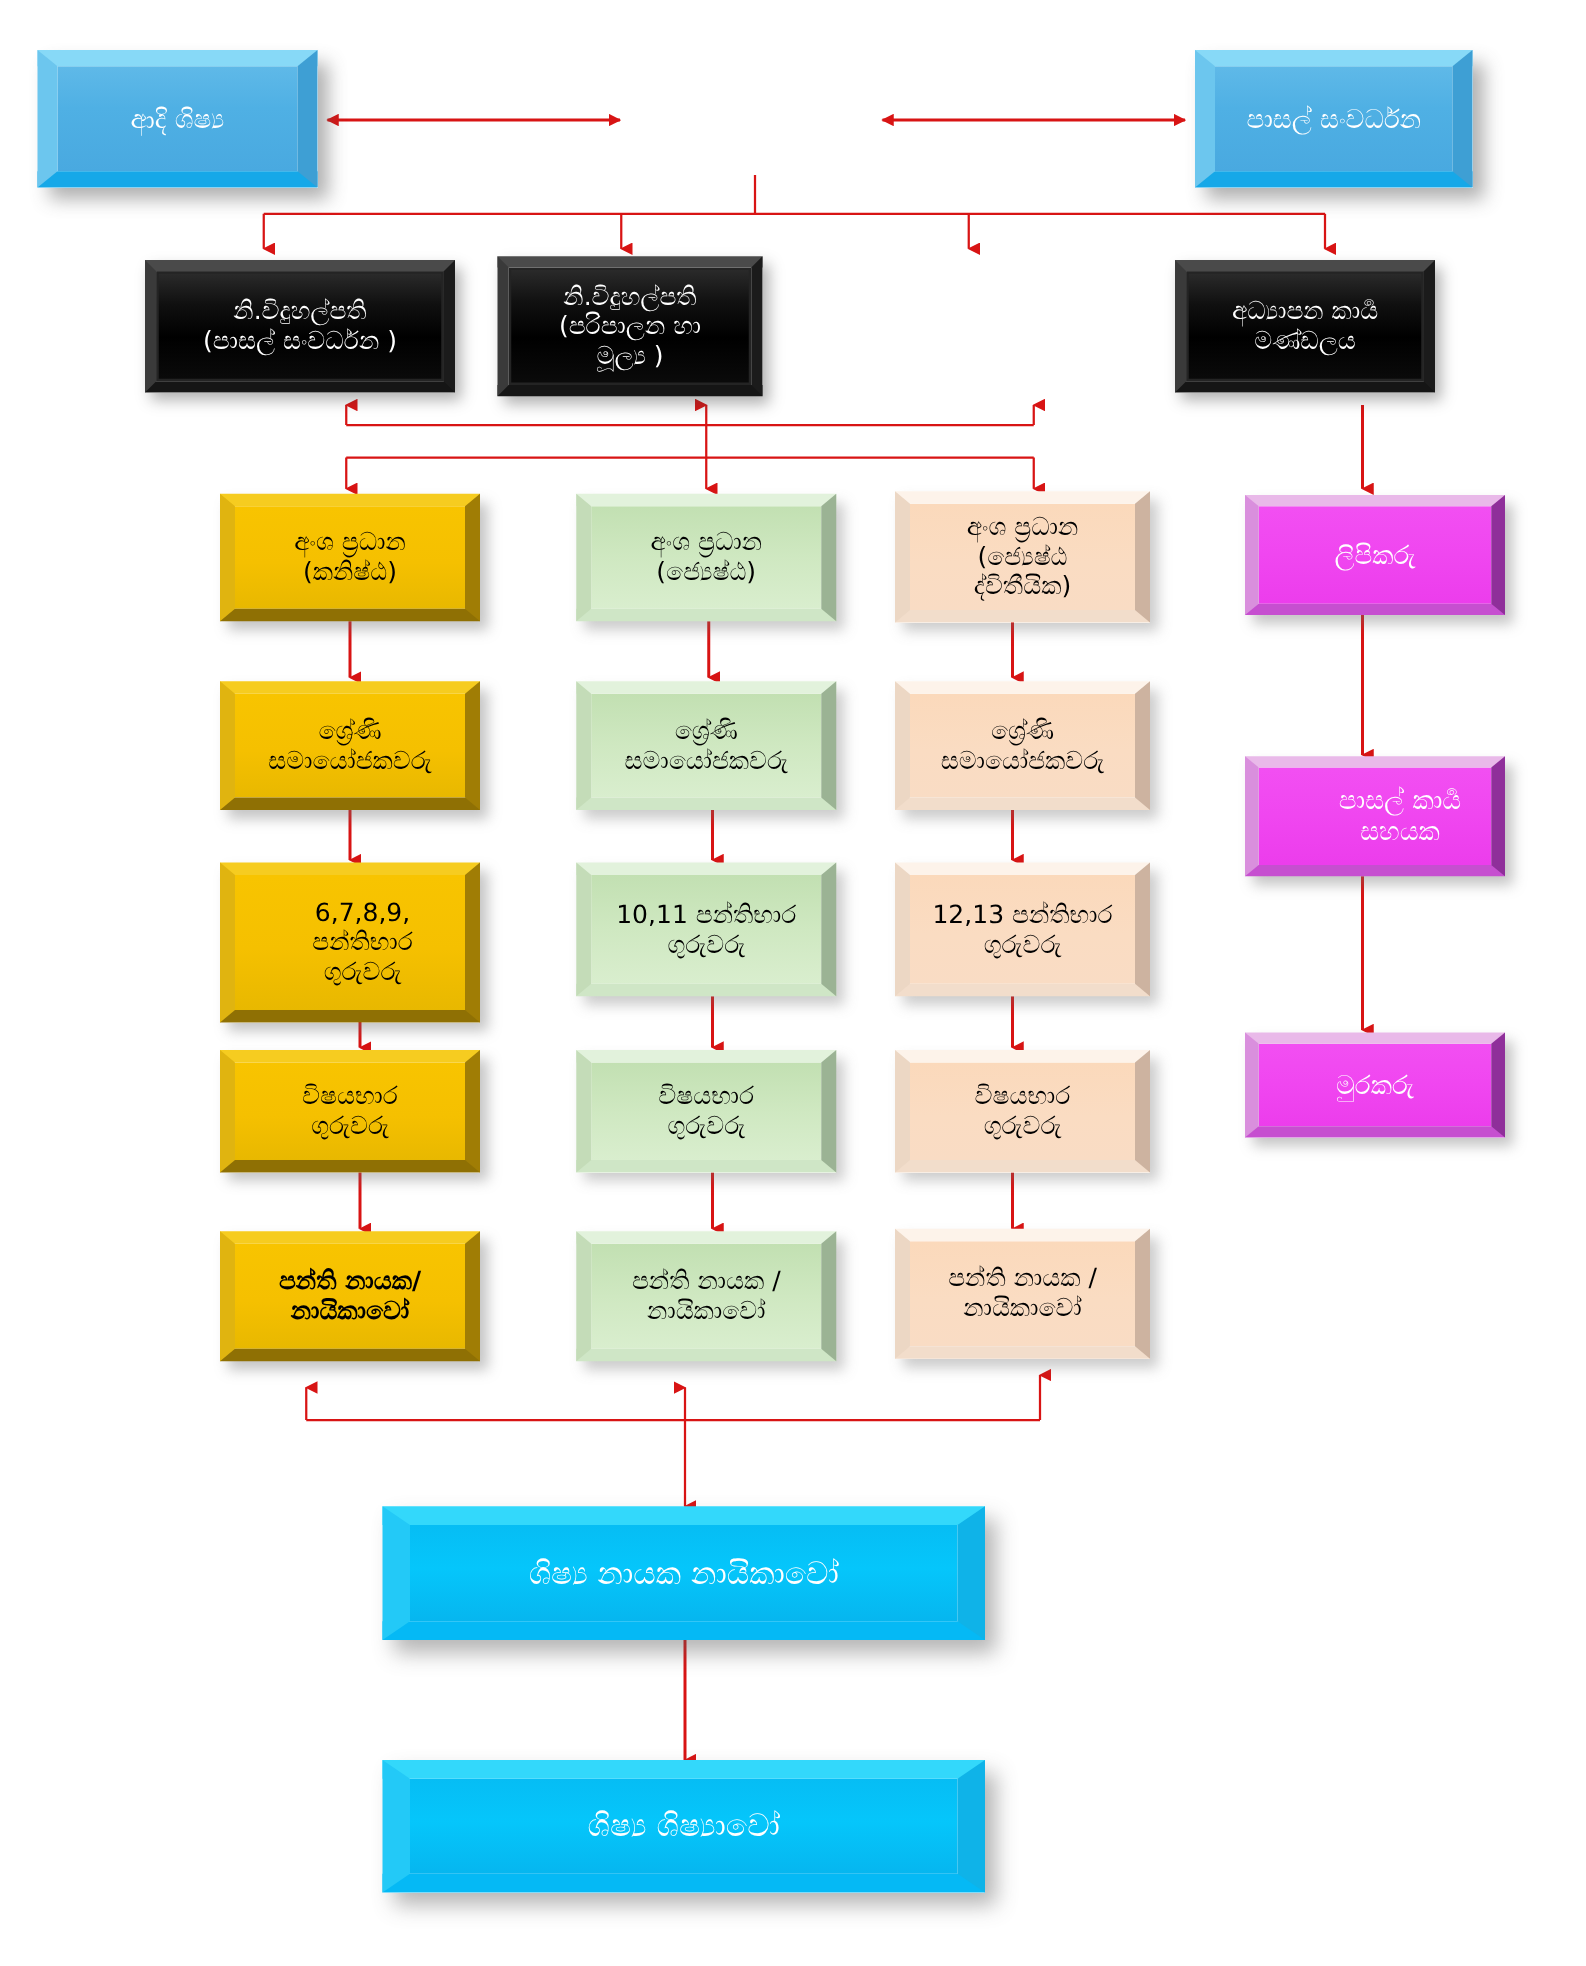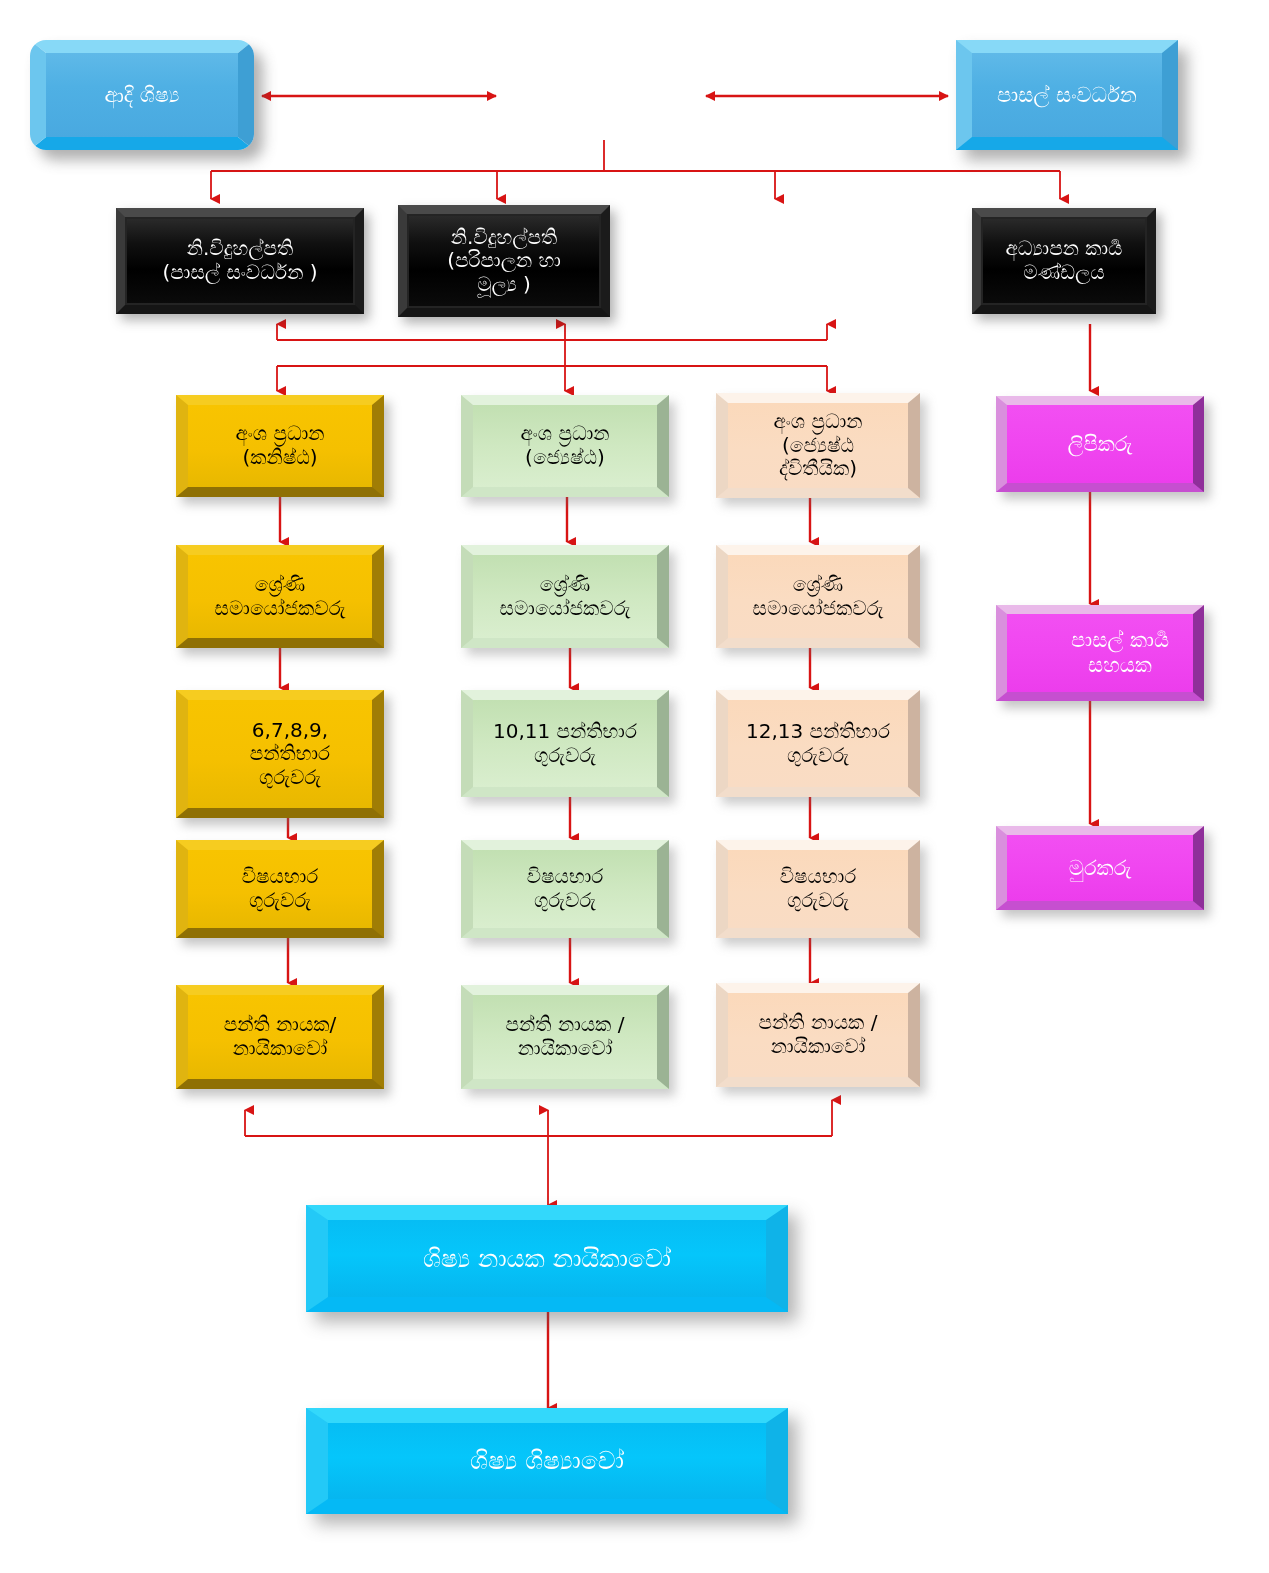--- a/index.html
+++ b/index.html
@@ -197,42 +197,42 @@
         <line x1="245" y1="1136" x2="832" y2="1136"></line>
         <line x1="245" y1="1136" x2="245" y2="1110" marker-end="url(#ah-up)"></line>
         <line x1="832" y1="1136" x2="832" y2="1100" marker-end="url(#ah-up)"></line>
         <line x1="548" y1="1110" x2="548" y2="1205" marker-start="url(#ah-up)" marker-end="url(#ah-down)"></line>
       </g>
 
       <line x1="548" y1="1312" x2="548" y2="1408" marker-end="url(#ah-down)"></line>
     </g>
   </svg>
 
-  <div class="node n-blue" style="left:30px; top:40px; width:224px; height:110px;border-radius:16px;">
+  <div class="node n-blue" style="left:30px; top:40px; width:224px; height:110px;">
     <span class="label">ආදි ශිෂ්‍ය</span>
   </div>
 
 
   <div class="node n-blue" style="left:956px; top:40px; width:222px; height:110px;">
     <span class="label">පාසල් සංවර්ධන</span>
   </div>
 
   <div class="node n-black" style="left:116px; top:208px; width:248px; height:106px;">
     <span class="label">නි.විදුහල්පති
 (පාසල් සංවර්ධන )</span>
   </div>
 
   <div class="node n-black" style="left:398px; top:205px; width:212px; height:112px;">
     <span class="label">නි.විදුහල්පති
 (පරිපාලන හා
 මූල්‍ය )</span>
   </div>
 
 
-  <div class="node n-black" style="left:972px; top:208px; width:184px; height:106px;">
+  <div class="node n-black" style="left:940px; top:208px; width:208px; height:106px;">
     <span class="label">අධ්‍යාපන කාර්‍ය
 මණ්ඩලය</span>
   </div>
 
   <div class="node n-yellow" style="left:176px; top:395px; width:208px; height:102px;">
     <span class="label">අංශ ප්‍රධාන
 (කනිෂ්ඨ)</span>
   </div>
 
   <div class="node n-green" style="left:461px; top:395px; width:208px; height:102px;">
@@ -298,21 +298,21 @@
   <div class="node n-green" style="left:461px; top:840px; width:208px; height:98px;">
     <span class="label">විෂයභාර
 ගුරුවරු</span>
   </div>
 
   <div class="node n-peach" style="left:716px; top:840px; width:204px; height:98px;">
     <span class="label">විෂයභාර
 ගුරුවරු</span>
   </div>
 
-  <div class="node n-yellow" style="left:176px; top:985px; width:208px; height:104px;">
+  <div class="node n-yellow" style="left:176px; top:985px; width:208px; height:104px;font-weight:bold;">
     <span class="label">පන්ති නායක/
 නායිකාවෝ</span>
   </div>
 
   <div class="node n-green" style="left:461px; top:985px; width:208px; height:104px;">
     <span class="label">පන්ති නායක /
 නායිකාවෝ</span>
   </div>
 
   <div class="node n-peach" style="left:716px; top:983px; width:204px; height:104px;">

